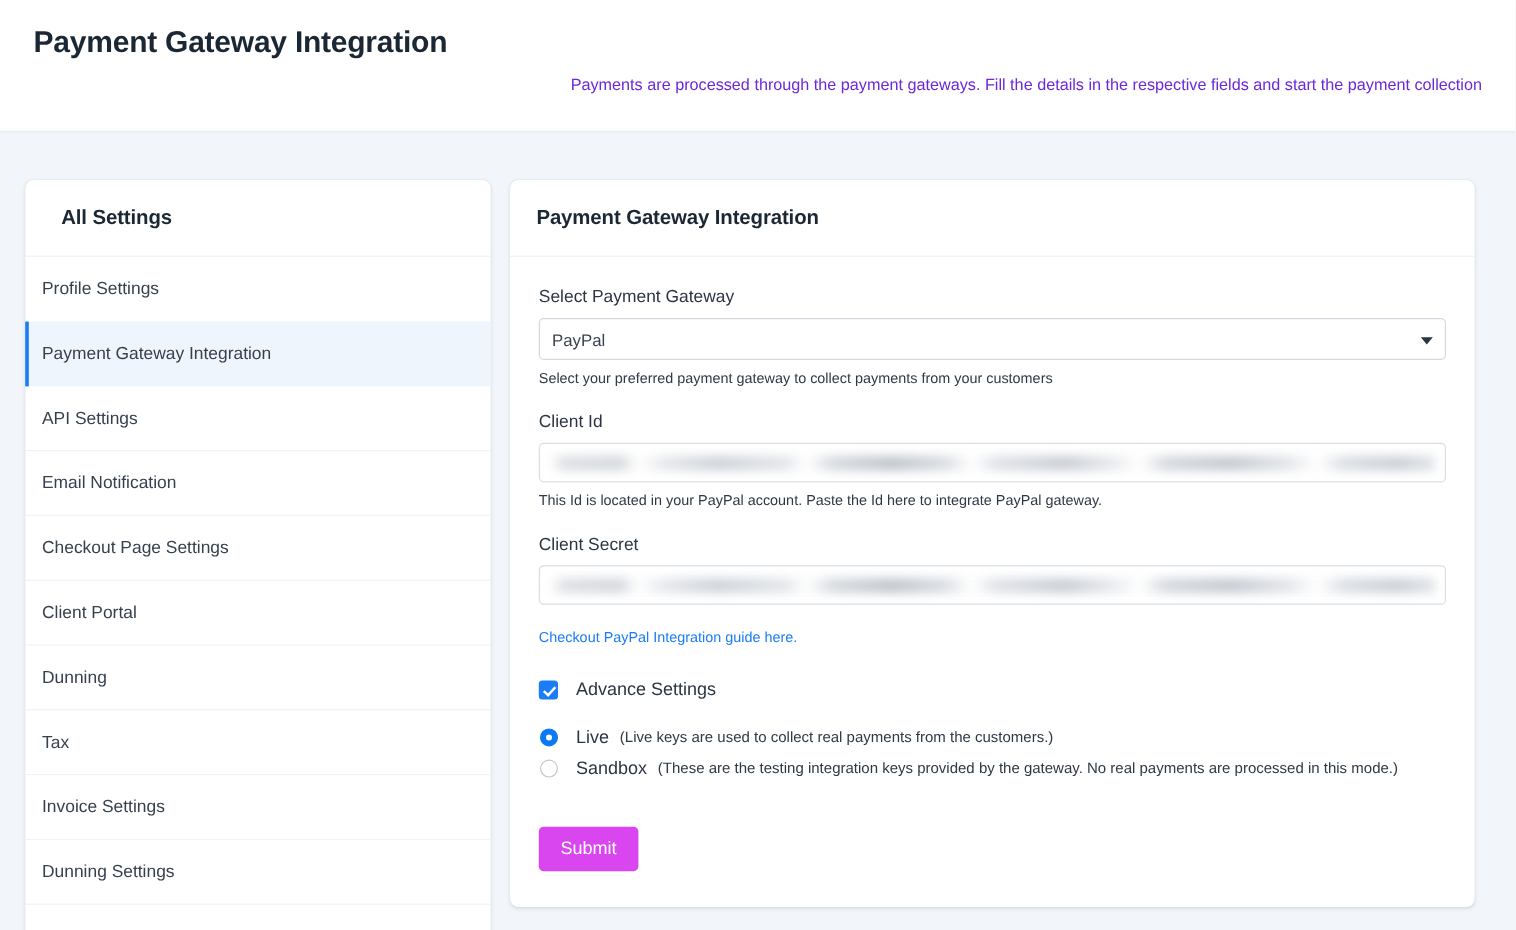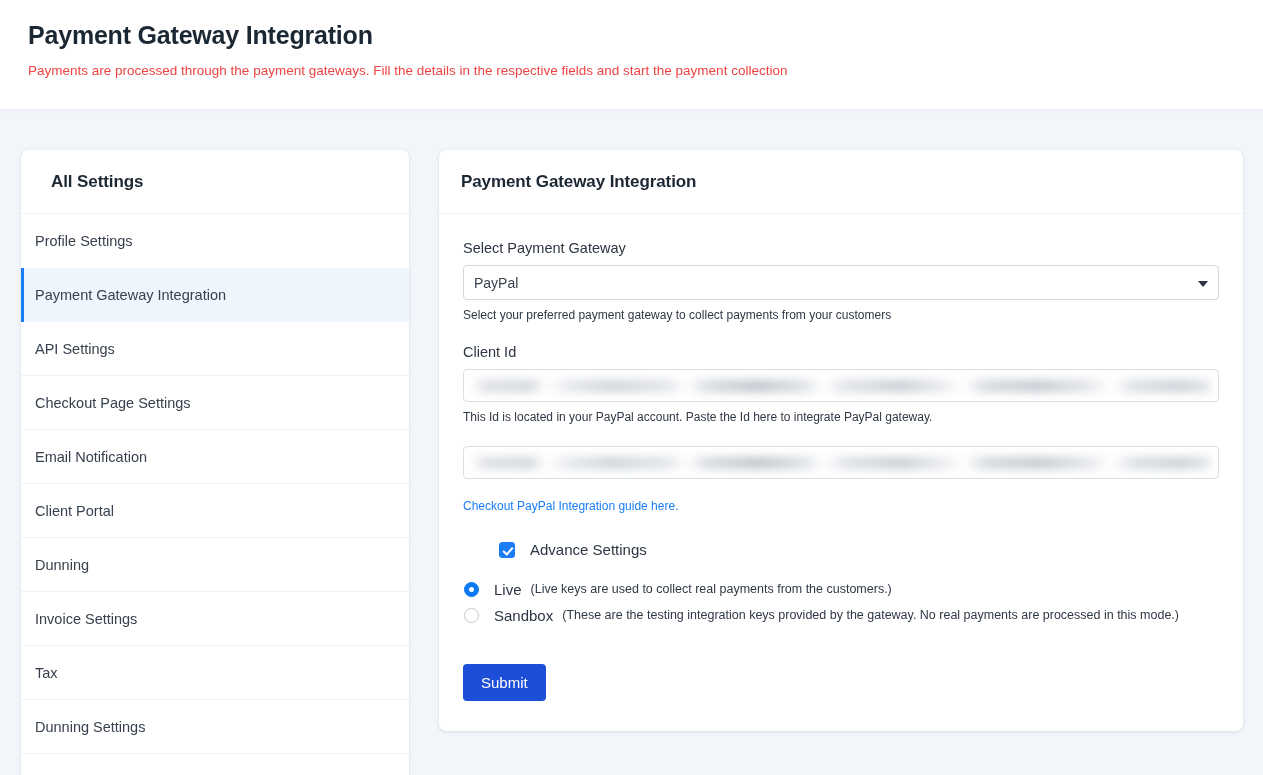--- a/index.html
+++ b/index.html
@@ -26,30 +26,31 @@
   .page-title {
     font-size: 25px;
     font-weight: bold;
     color: #1b2733;
     letter-spacing: -0.2px;
     margin: 0 0 12px 0;
     line-height: 1.1;
   }
   .page-subtitle {
     font-size: 13.5px;
-    color: #ef4444;
+    color: #6d28d9;
     margin: 0;
     line-height: 1.3;
+    text-align: right;
   }
 
   
   .page-body {
     display: flex;
     align-items: flex-start;
-    gap: 30px;
+    gap: 16px;
     padding: 40px 21px 0 21px;
     height: 665px;
   }
 
   .card {
     background: #ffffff;
     border-radius: 7px;
     box-shadow: 0 1px 4px rgba(16,30,54,0.09), 0 0 1px rgba(16,30,54,0.10);
   }
 
@@ -189,21 +190,20 @@
     text-decoration: none;
     cursor: pointer;
   }
 
   
   .checkbox-row {
     display: flex;
     align-items: center;
     margin-top: 28px;
     margin-bottom: 20px;
-    margin-left: 36px;
   }
   .checkbox {
     width: 16px; height: 16px;
     border-radius: 3px;
     background: #1b7df5;
     border: 1px solid #1b7df5;
     position: relative;
     flex: 0 0 16px;
     cursor: pointer;
   }
@@ -261,21 +261,21 @@
   .radio-note {
     margin-left: 9px;
     font-size: 12.5px;
     color: #2f3845;
   }
   .radio-group { margin-bottom: 24px; }
 
   
   .submit-button {
     margin-top: 14px;
-    background: #1d4ed8;
+    background: #d946ef;
     color: #ffffff;
     border: none;
     border-radius: 4px;
     font-size: 15px;
     font-family: "Liberation Sans", sans-serif;
     padding: 0 18px;
     height: 37px;
     cursor: pointer;
   }
 </style>
@@ -297,36 +297,36 @@
       <li class="sidebar-item no-rule">
         <span>Profile Settings</span>
       </li>
       <li class="sidebar-item active">
         <span>Payment Gateway Integration</span>
       </li>
       <li class="sidebar-item">
         <span>API Settings</span>
       </li>
       <li class="sidebar-item">
+        <span>Email Notification</span>
+      </li>
+      <li class="sidebar-item">
         <span>Checkout Page Settings</span>
       </li>
       <li class="sidebar-item">
-        <span>Email Notification</span>
-      </li>
-      <li class="sidebar-item">
         <span>Client Portal</span>
       </li>
       <li class="sidebar-item">
         <span>Dunning</span>
       </li>
       <li class="sidebar-item">
+        <span>Tax</span>
+      </li>
+      <li class="sidebar-item">
         <span>Invoice Settings</span>
-      </li>
-      <li class="sidebar-item">
-        <span>Tax</span>
       </li>
       <li class="sidebar-item">
         <span>Dunning Settings</span>
       </li>
     </ul>
   </div>
 
   <div class="card main-panel">
     <div class="panel-header">
       <span class="panel-header-title">Payment Gateway Integration</span>
@@ -350,20 +350,21 @@
       <div class="field-group">
         <label class="field-label">Client Id</label>
         <div class="text-input">
           <div class="redacted"></div>
         </div>
         <div class="field-help">This Id is located in your PayPal account. Paste the Id here to integrate PayPal gateway.</div>
       </div>
 
       
       <div class="field-group">
+        <label class="field-label">Client Secret</label>
         <div class="text-input">
           <div class="redacted"></div>
         </div>
         <div class="link-line">
           <a>Checkout PayPal Integration guide here.</a>
         </div>
       </div>
 
       
       <div class="checkbox-row">

